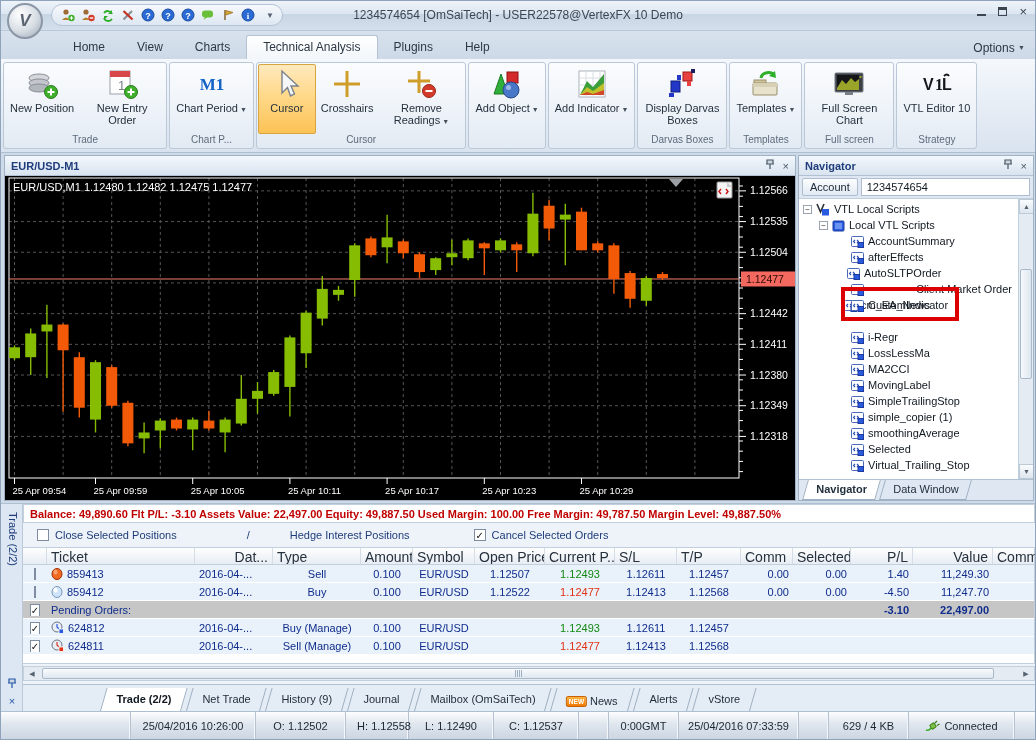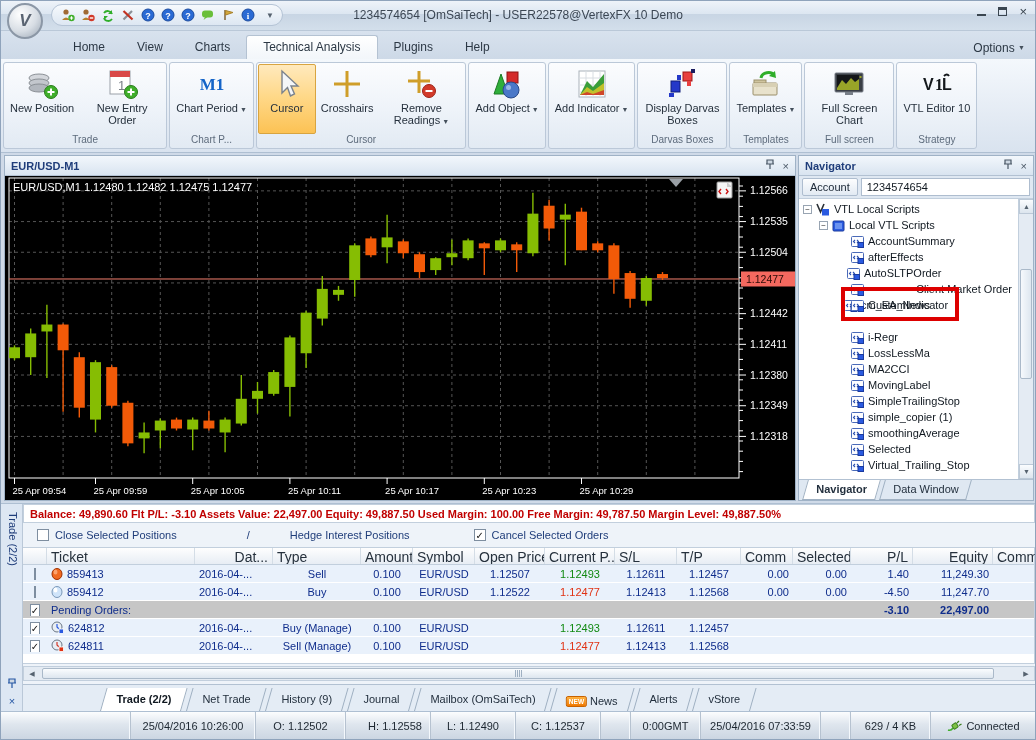--- a/index.html
+++ b/index.html
@@ -811,21 +811,21 @@
             <div class="th" style="width: 88px; flex: 0 0 auto; text-align: left;">Type</div>
             <div class="th" style="width: 52px; flex: 0 0 auto; text-align: left;">Amount</div>
             <div class="th" style="width: 62px; flex: 0 0 auto; text-align: left;">Symbol</div>
             <div class="th" style="width: 70px; flex: 0 0 auto; text-align: left;">Open Price</div>
             <div class="th" style="width: 70px; flex: 0 0 auto; text-align: left;">Current P...</div>
             <div class="th" style="width: 62px; flex: 0 0 auto; text-align: left;">S/L</div>
             <div class="th" style="width: 64px; flex: 0 0 auto; text-align: left;">T/P</div>
             <div class="th" style="width: 52px; flex: 0 0 auto; text-align: left;">Comm</div>
             <div class="th" style="width: 58px; flex: 0 0 auto; text-align: left;">Selected</div>
             <div class="th" style="width: 62px; flex: 0 0 auto; text-align: right;">P/L</div>
-            <div class="th" style="width: 80px; flex: 0 0 auto; text-align: right;">Equity</div>
+            <div class="th" style="width: 80px; flex: 0 0 auto; text-align: right;">Value</div>
             <div class="th" style="width: 44px; flex: 0 0 auto; text-align: right;">Comm</div>
           </div>
         <div id="tbody">
             <div class="trrow">
               <div class="td" style="width: 24px; flex: 0 0 auto; text-align: center;"><span class="cb" style="margin: 0px;"></span></div>
               <div class="td" style="width: 148px; flex: 0 0 auto; display: flex; align-items: center; gap: 4px;">
                 <span style="display: flex;">
                   <svg width="12" height="12">
                     <ellipse cx="6" cy="6" rx="5" ry="5.5" fill="#f06a20" stroke="#a03000"></ellipse>
                     <ellipse cx="4.5" cy="4" rx="2" ry="2.5" fill="#ffb080" opacity="0.8"></ellipse>
@@ -987,21 +987,21 @@
   <div id="statusbar">
       <div class="sseg" style="width: 130px; flex: 0 0 auto;">
         <span></span>
       </div>
       <div class="sseg" style="width: 125px; flex: 0 0 auto;">
         <span>25/04/2016 10:26:00</span>
       </div>
       <div class="sseg" style="width: 90px; flex: 0 0 auto;">
         <span>O: 1.12502</span>
       </div>
-      <div class="sseg" style="width: 85px; flex: 0 0 auto; padding-left: 14px;">
+      <div class="sseg" style="width: 63px; flex: 0 0 auto; padding-left: 14px;">
         <span>H: 1.12558</span>
       </div>
       <div class="sseg" style="width: 85px; flex: 0 0 auto;">
         <span>L: 1.12490</span>
       </div>
       <div class="sseg" style="width: 85px; flex: 0 0 auto;">
         <span>C: 1.12537</span>
       </div>
       <div class="sseg" style="width: 30px; flex: 0 0 auto;">
         <span></span>

